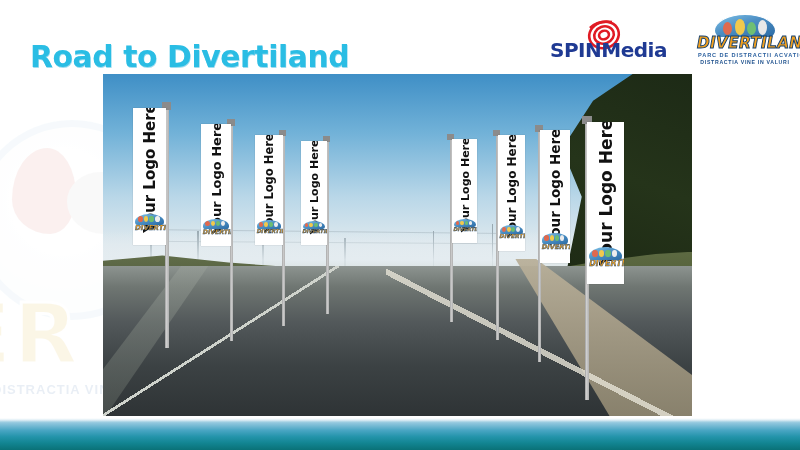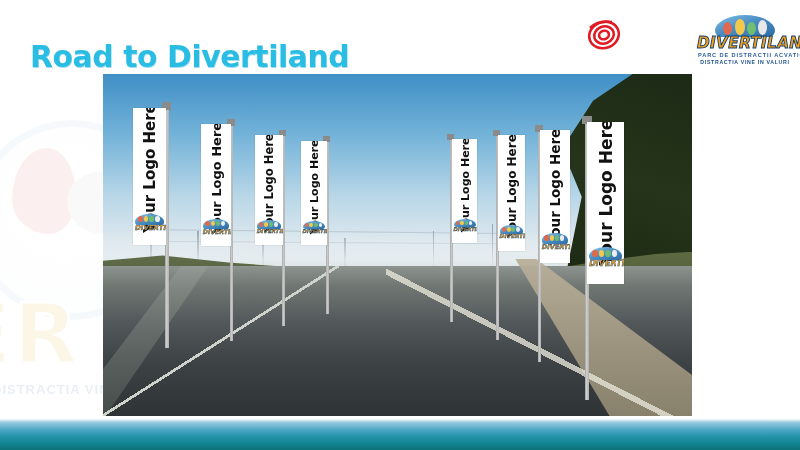--- a/index.html
+++ b/index.html
@@ -312,20 +312,21 @@
 
     <div class="spin-logo">
       <svg class="spin-swirl" viewBox="0 0 36 32">
         <g fill="none" stroke="#E01B24" stroke-width="2.6">
           <ellipse cx="18" cy="16" rx="15" ry="13" transform="rotate(-20 18 16)"></ellipse>
           <ellipse cx="18" cy="16" rx="10" ry="8.5" transform="rotate(-20 18 16)"></ellipse>
           <ellipse cx="18" cy="16" rx="5" ry="4.2" transform="rotate(-20 18 16)"></ellipse>
         </g>
         <path d="M4 9 Q12 1 26 3" stroke="#E01B24" stroke-width="2.6" fill="none"></path>
       </svg>
+      <div class="spin-text">SPINMedia</div>
     </div>
 
     <div class="dl-logo">
       <div class="dl-art">
         <i class="f1"></i>
           <i class="f2"></i>
           <i class="f3"></i>
           <i class="f4"></i>
       </div>
       <div class="dl-word">DIVERTILAND</div>

